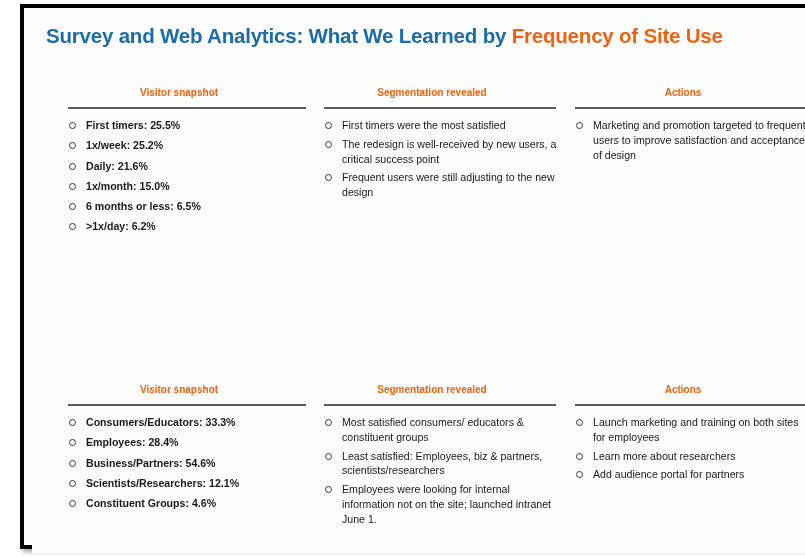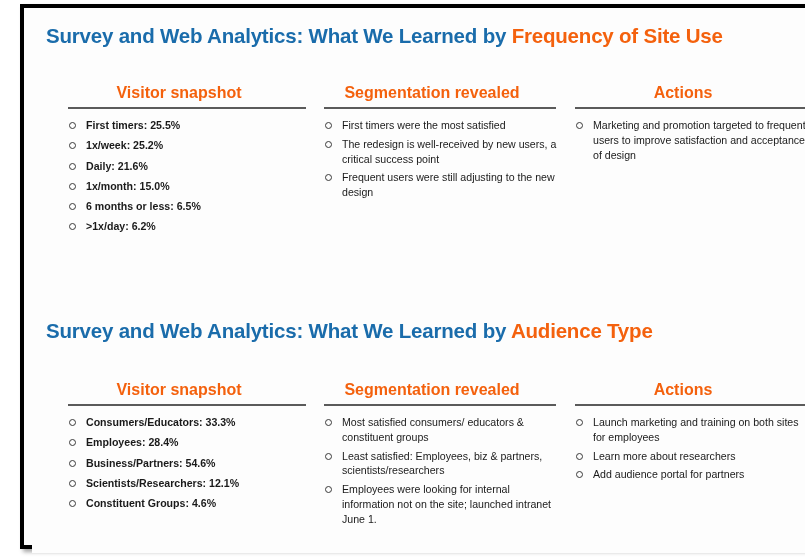--- a/index.html
+++ b/index.html
@@ -76,21 +76,21 @@
     position: absolute;
     top: 0;
   }
   .col-1 { left: 18px;  width: 258px; }
   .col-2 { left: 274px; width: 252px; }
   .col-3 { left: 525px; width: 252px; }
 
   .col-heading {
     text-align: center;
     color: #f4610d;
-    font-size: 16px;
+    font-size: 10px;
     font-weight: bold;
     line-height: 18px;
     margin: 0;
     padding: 0 0 5px 0;
     white-space: nowrap;
   }
   .col-rule {
     height: 0;
     border-top: 2px solid #5b5b5b;
     margin: 0 0 0 0;
@@ -201,23 +201,20 @@
           <ul class="bullet-list">
             <li>
               <span class="marker"></span>
               <span class="item-text">Marketing and promotion targeted to frequent users to improve satisfaction and acceptance of design</span>
             </li>
           </ul>
         </div>
 
       </div>
 
-      <div class="section-title" id="section-2-title">
-        <span class="title-blue">Survey and Web Analytics: What We Learned by </span><span class="title-orange">Audience Type</span>
-      </div>
 
       <div class="columns" id="columns-2">
 
         <div class="column col-1 snapshot">
           <div class="col-heading">Visitor snapshot</div>
           <div class="col-rule"></div>
           <ul class="bullet-list">
             <li>
               <span class="marker"></span>
               <span class="item-text">Consumers/Educators: 33.3%</span>

